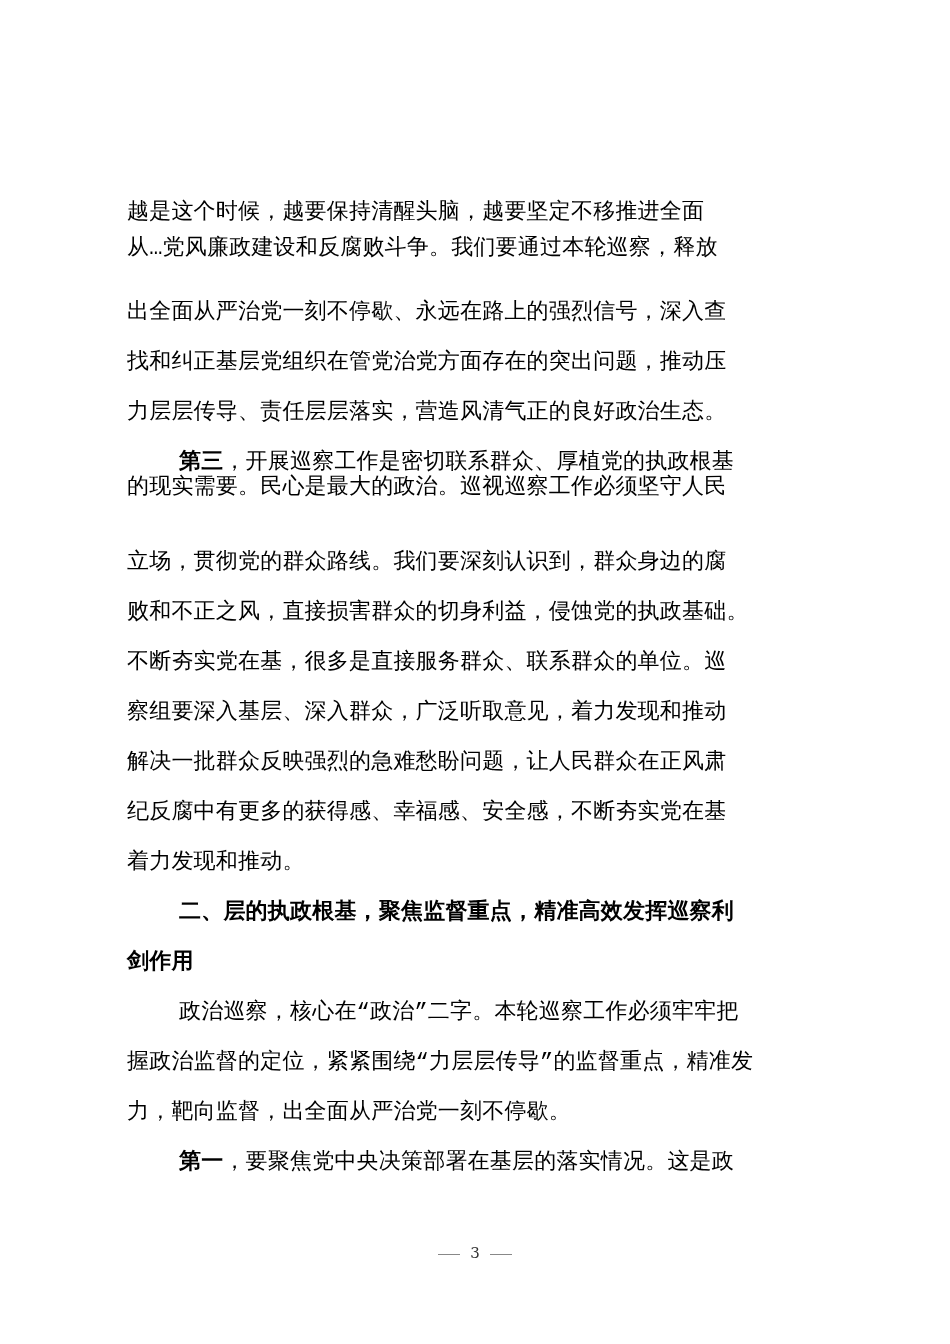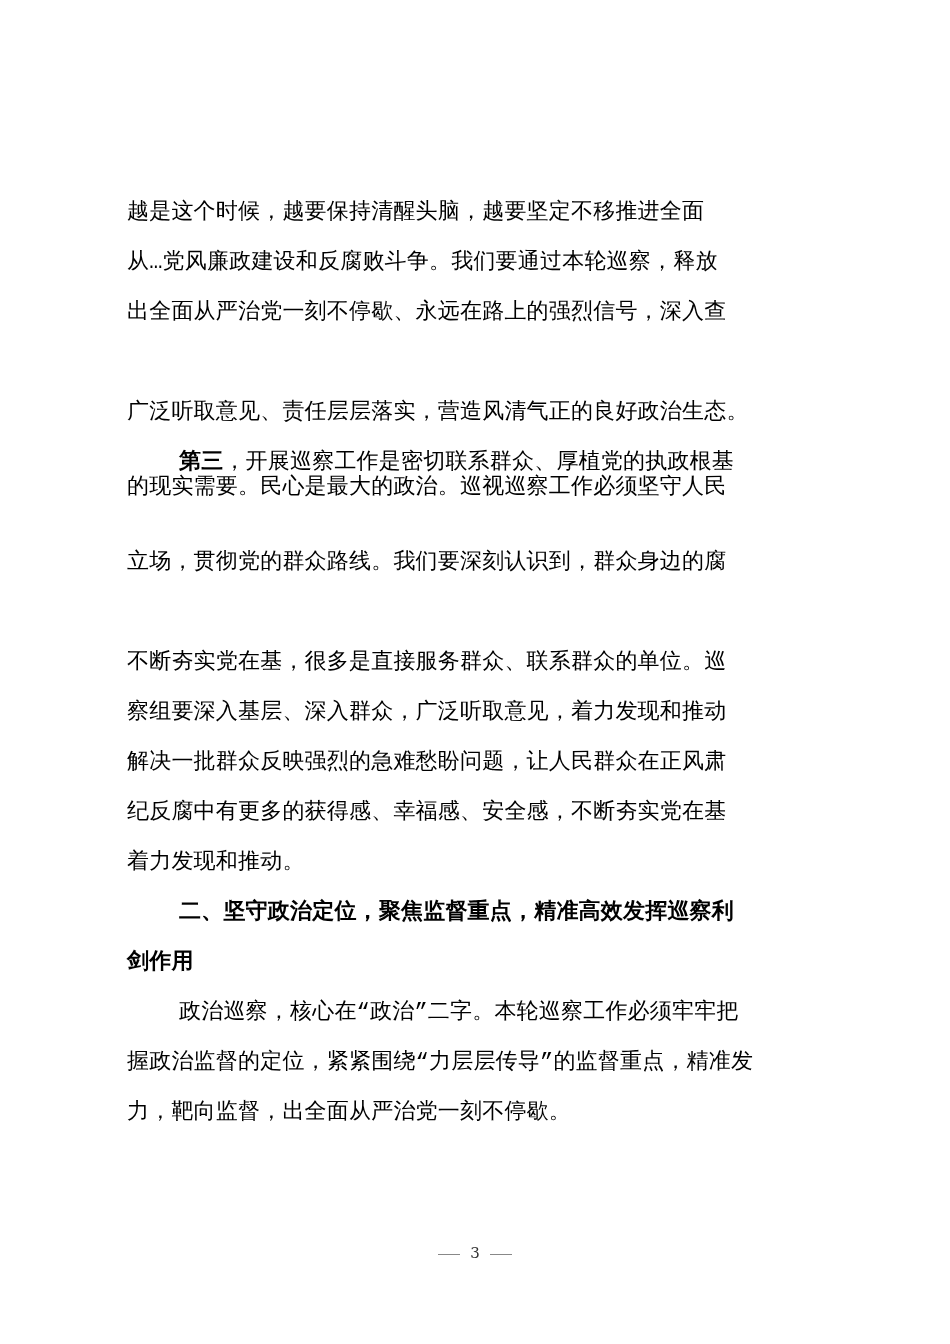--- a/index.html
+++ b/index.html
@@ -55,38 +55,41 @@
       vertical-align: middle;
       margin: 0 10px;
     }
   </style>
 </head>
 <body>
 
 <div class="page">
 
   <div class="line" style="top:196px">越是这个时候，越要保持清醒头脑，越要坚定不移推进全面</div>
-  <div class="line" style="top:246px">从…党风廉政建设和反腐败斗争。我们要通过本轮巡察，释放</div>
+  <div class="line" style="top:232px">从…党风廉政建设和反腐败斗争。我们要通过本轮巡察，释放</div>
   <div class="line" style="top:296px">出全面从严治党一刻不停歇、永远在路上的强烈信号，深入查</div>
-  <div class="line" style="top:396px">广泛听取意见、责任层层落实，营造风清气正的良好政治生态。</div>
+  <div class="line" style="top:346px">找和纠正基层党组织在管党治党方面存在的突出问题，推动压</div>
+  <div class="line" style="top:396px">力层层传导、责任层层落实，营造风清气正的良好政治生态。</div>
 
   <div class="line indent" style="top:446px"><span class="bold">第三</span><span>，开展巡察工作是密切联系群众、厚植党的执政根基</span></div>
   <div class="line" style="top:471px">的现实需要。民心是最大的政治。巡视巡察工作必须坚守人民</div>
   <div class="line" style="top:546px">立场，贯彻党的群众路线。我们要深刻认识到，群众身边的腐</div>
+  <div class="line" style="top:596px">败和不正之风，直接损害群众的切身利益，侵蚀党的执政基础。</div>
   <div class="line" style="top:646px">不断夯实党在基，很多是直接服务群众、联系群众的单位。巡</div>
   <div class="line" style="top:696px">察组要深入基层、深入群众，广泛听取意见，着力发现和推动</div>
   <div class="line" style="top:746px">解决一批群众反映强烈的急难愁盼问题，让人民群众在正风肃</div>
   <div class="line" style="top:796px">纪反腐中有更多的获得感、幸福感、安全感，不断夯实党在基</div>
   <div class="line" style="top:846px">着力发现和推动。</div>
 
-  <div class="line indent bold" style="top:896px">二、坚守政治定位，聚焦监督重点，精准高效发挥巡察利</div>
+  <div class="line indent bold" style="top:896px">二、层的执政根基，聚焦监督重点，精准高效发挥巡察利</div>
   <div class="line bold" style="top:946px">剑作用</div>
 
   <div class="line indent" style="top:996px">政治巡察，核心在“政治”二字。本轮巡察工作必须牢牢把</div>
   <div class="line" style="top:1046px">握政治监督的定位，紧紧围绕“力层层传导”的监督重点，精准发</div>
   <div class="line" style="top:1096px">力，靶向监督，出全面从严治党一刻不停歇。</div>
 
+  <div class="line indent" style="top:1146px"><span class="bold">第一</span><span>，要聚焦党中央决策部署在基层的落实情况。这是政</span></div>
 
   <div class="footer">
     <span class="dash"></span><span>3</span><span class="dash"></span>
   </div>
 
 </div>
 
 </body></html>

